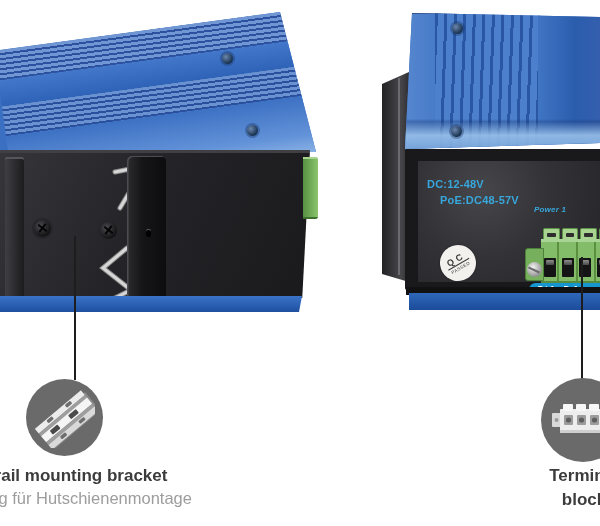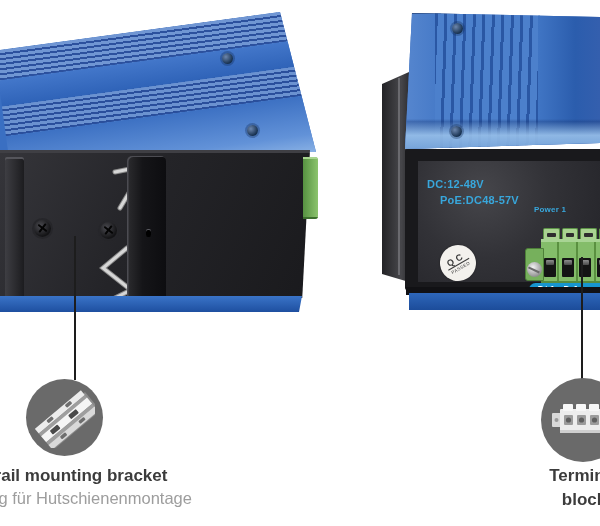--- a/index.html
+++ b/index.html
@@ -153,21 +153,21 @@
   <div class="abs top-screw" style="left:451px;top:126px;"></div>
 
   <div class="abs r-front">
     <div class="r-inner">
       <div class="abs print" style="left:9px;top:17px;font-size:11px;color:#38a7dc;">DC:12-48V</div>
       <div class="abs print" style="left:22px;top:33px;font-size:11px;color:#38a7dc;">PoE:DC48-57V</div>
       <div class="abs qc" style="position:absolute;">
         <span class="qc-top">QC</span>
         <span class="qc-bot">PASSED</span>
       </div>
-      <div class="abs print" style="left:116px;top:44px;font-size:8px;color:#38a7dc;">Power 1</div>
+      <div class="abs print" style="left:116px;top:44px;font-size:8px;color:#38a7dc;font-style:italic;">Power 1</div>
       <div class="abs tabs">
         <div class="tab"></div>
           <div class="tab"></div>
           <div class="tab"></div>
           <div class="tab"></div>
       </div>
       <div class="abs t-body"></div>
       <div class="abs t-holes">
         <div class="hole"></div>
           <div class="hole"></div>

